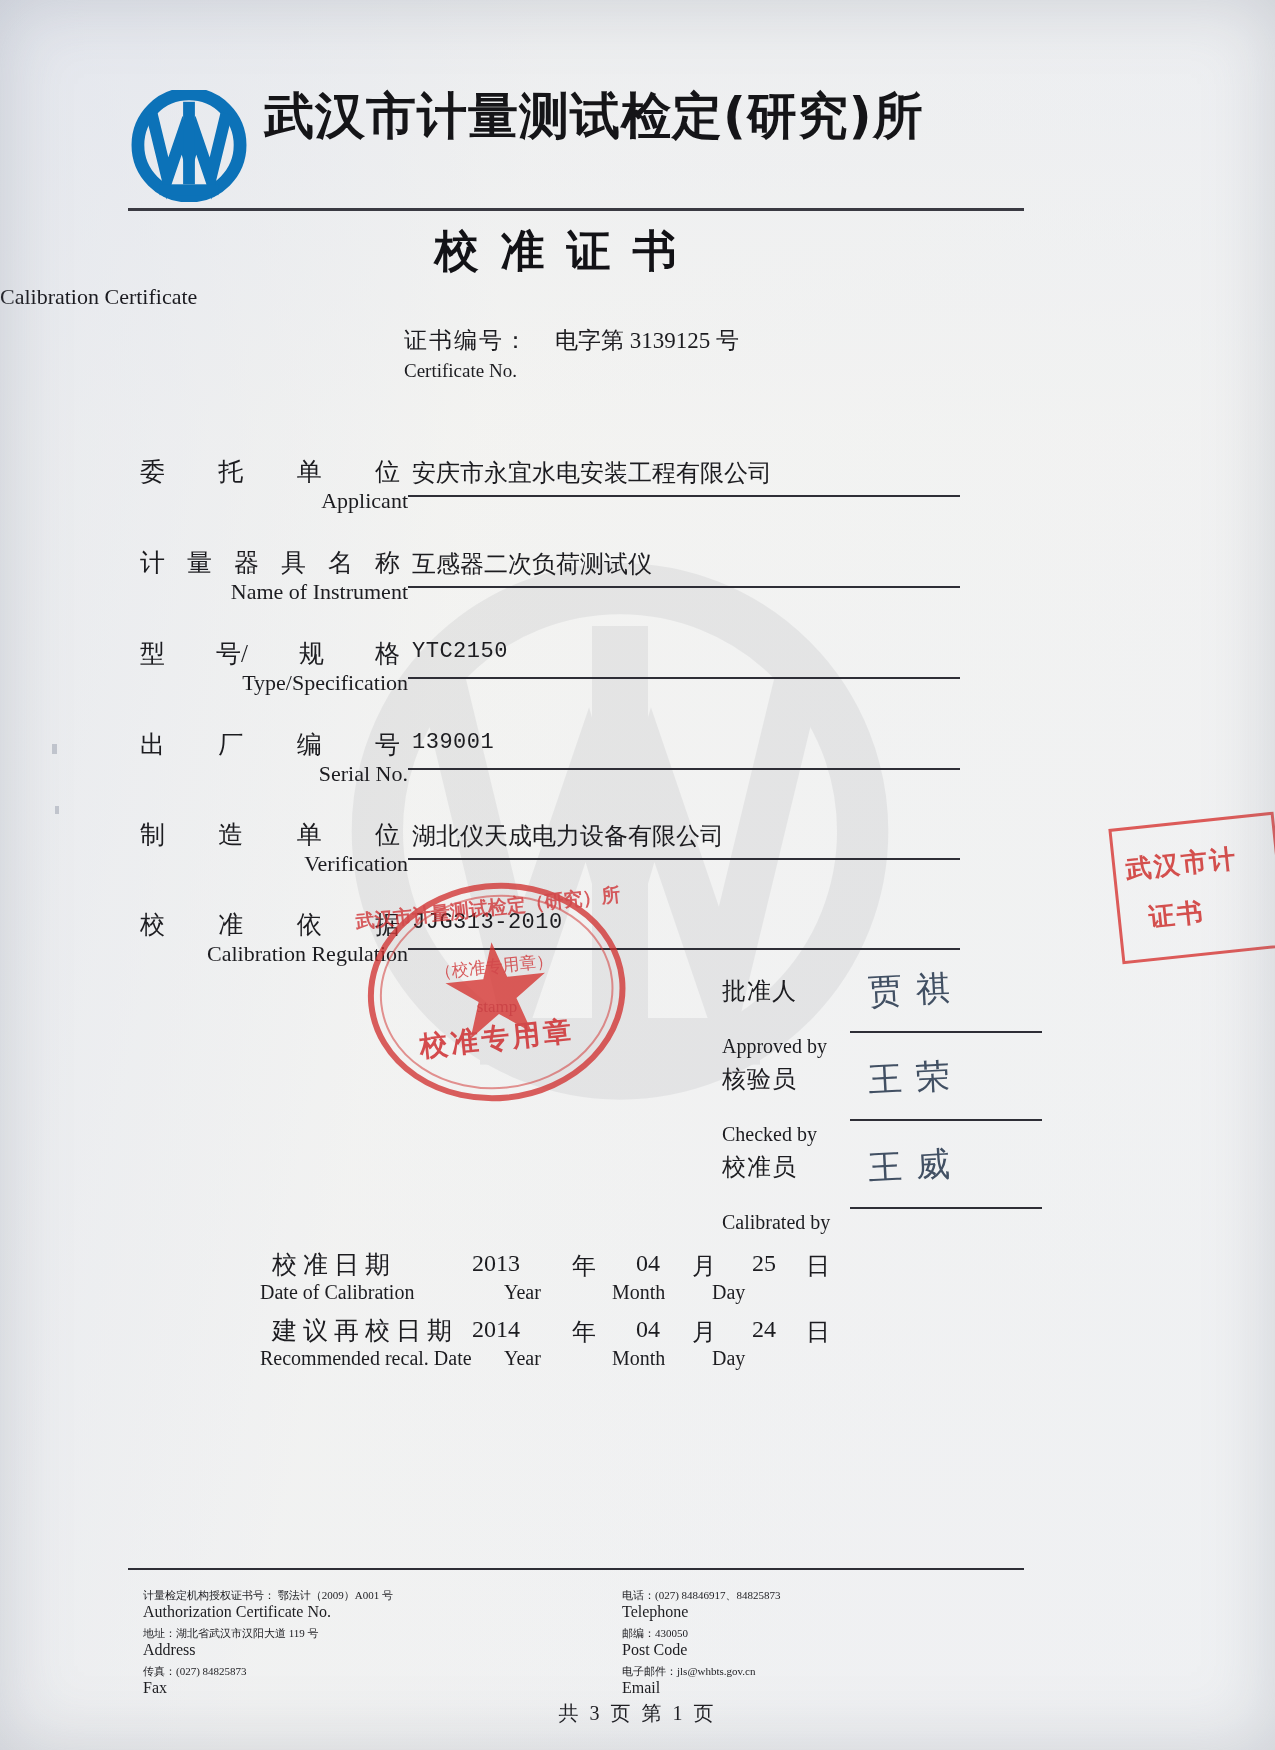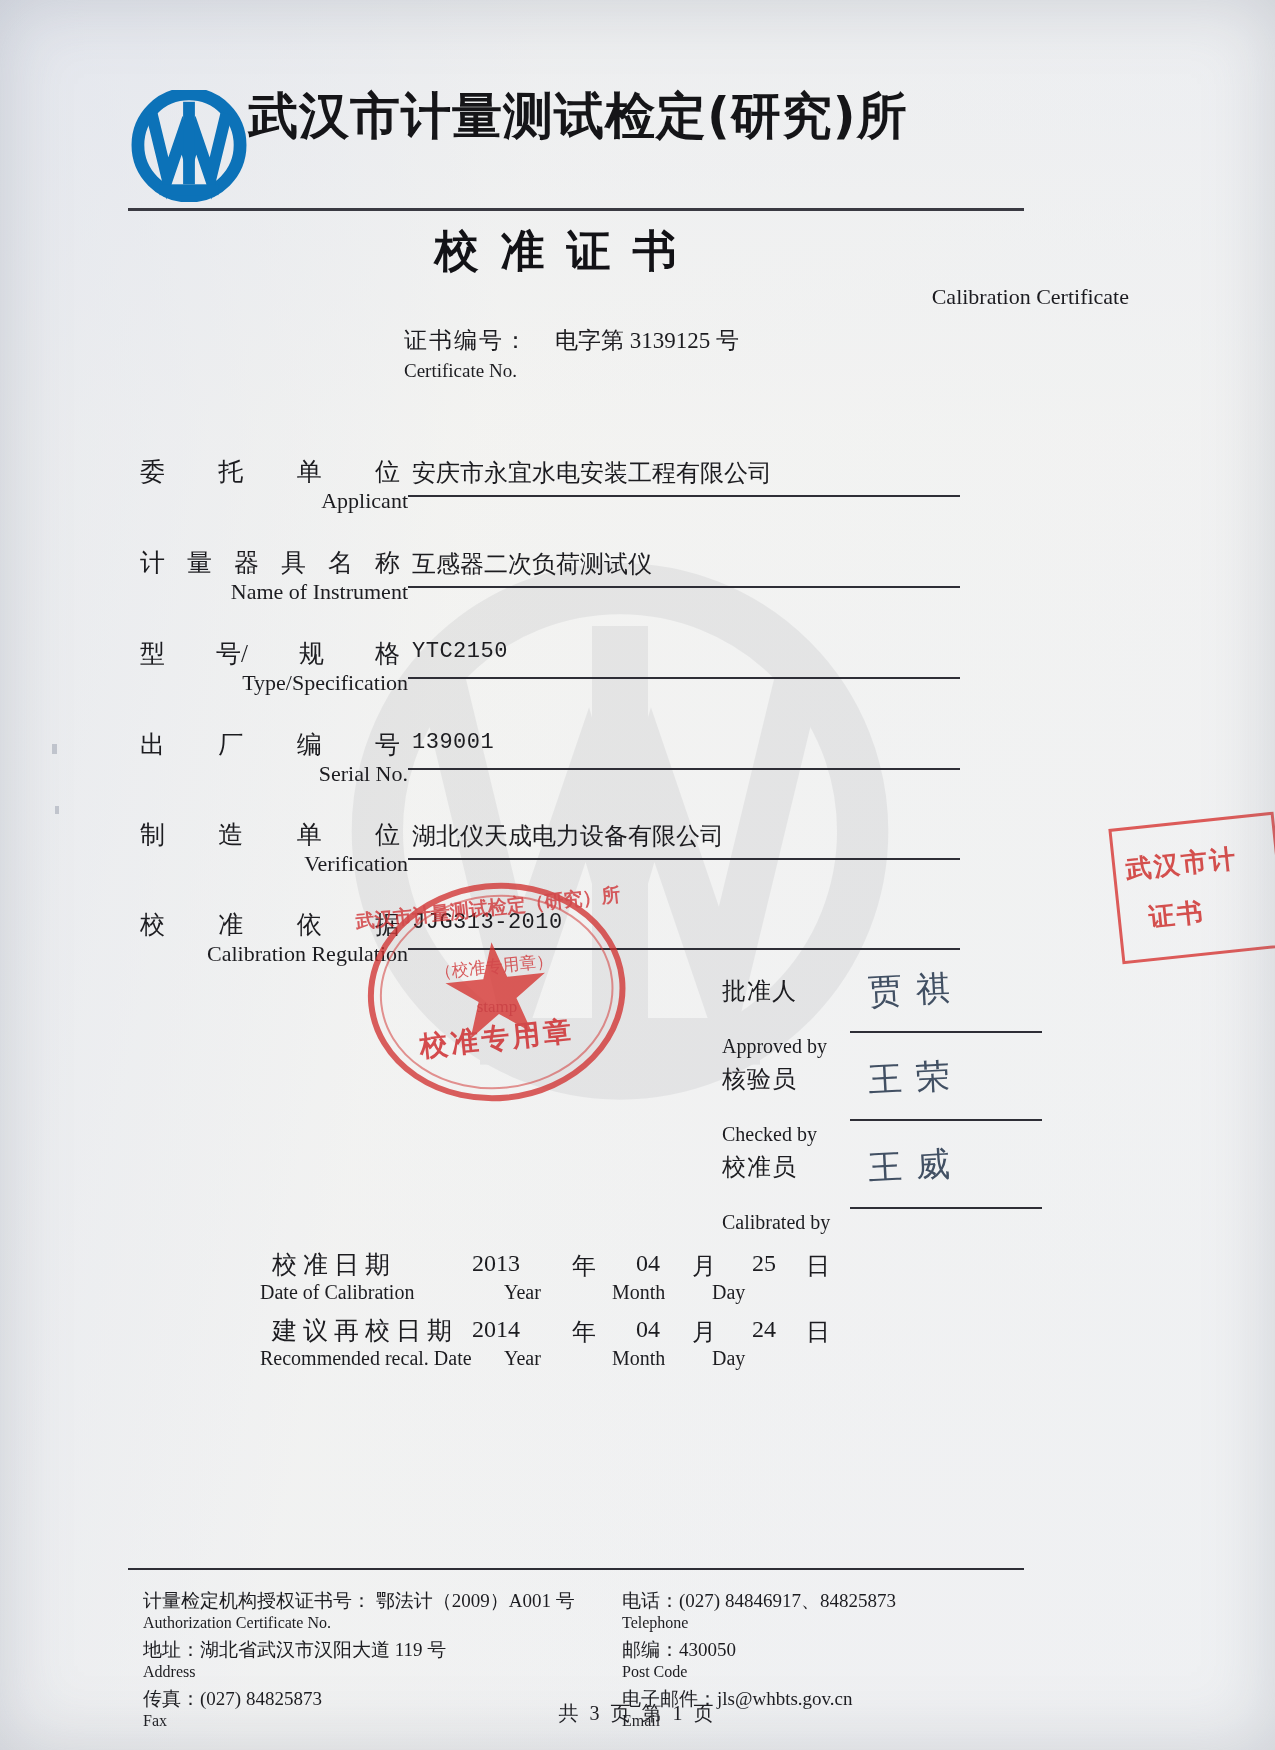--- a/index.html
+++ b/index.html
@@ -47,20 +47,21 @@
     align-items: flex-start;
   }
   .logo {
     width: 118px;
     height: 112px;
     position: relative;
     flex: 0 0 auto;
     margin-top: 2px;
   }
   .org-names {
+    margin-left: 16px;
   }
   .org-cn {
     font-family: "DejaVu Sans", sans-serif;
     font-weight: bold;
     font-size: 50px;
     letter-spacing: 1px;
     line-height: 1.15;
     color: #151518;
     white-space: nowrap;
   }
@@ -93,21 +94,21 @@
     font-size: 44px;
     letter-spacing: 22px;
     text-indent: 22px;
     color: #121216;
   }
   .title-en {
     position: absolute;
     top: 284px;
     left: 0;
     width: 1129px;
-    text-align: right;
+    text-align: left;
     font-size: 22px;
     color: #1b1b20;
   }
 
   
   .certno {
     position: absolute;
     top: 325px;
     left: 404px;
     width: 560px;
@@ -276,21 +277,21 @@
     width: 460px;
   }
   .footer-right {
     position: absolute;
     left: 622px;
     top: 1588px;
     width: 430px;
   }
   .f-item { margin-bottom: 5px; }
   .f-cn {
-    font-size: 19px;
+    font-size: 11px;
     white-space: nowrap;
   }
   .f-en {
     font-size: 16px;
     white-space: nowrap;
   }
   .page-num {
     position: absolute;
     left: 0;
     top: 1700px;

